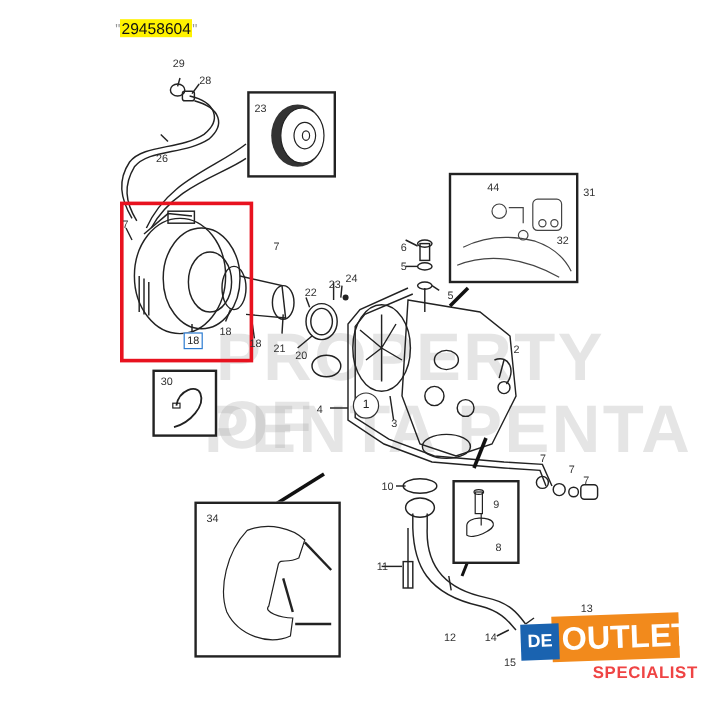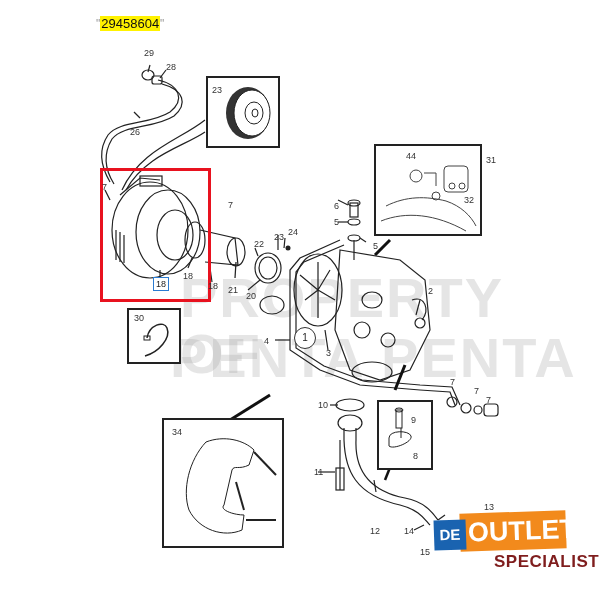--- a/index.html
+++ b/index.html
@@ -15,21 +15,21 @@
                border: 1px solid #2b7bd1; font-size: 9px; text-align: center; line-height: 12px; background:#fff; }
     .watermark { position: absolute; font-weight: bold; color: rgba(160,160,160,0.28);
                  font-size: 56px; letter-spacing: 2px; line-height: 1; }
     .circle1 { position: absolute; left: 294px; top: 327px; width: 20px; height: 20px;
                border: 1px solid #333; border-radius: 50%; font-size: 10px; text-align: center; line-height: 20px; background:#fff; }
     .logo-de { position: absolute; left: 434px; top: 520px; width: 32px; height: 30px; background: #1a63b0;
                color: #fff; font-weight: bold; font-size: 15px; text-align: center; line-height: 30px; transform: rotate(-2deg); }
     .logo-outlet { position: absolute; left: 460px; top: 512px; width: 106px; height: 38px; background: #f28a1c;
                    color: #fff; font-weight: bold; font-size: 27px; line-height: 38px; padding-left: 8px;
                    box-sizing: border-box; transform: rotate(-2deg); letter-spacing: 0px; }
-    .logo-spec { position: absolute; left: 494px; top: 552px; color: #7f1d1d; font-weight: bold; font-size: 17px; letter-spacing: 0.5px; }
+    .logo-spec { position: absolute; left: 494px; top: 552px; color: #ef4444; font-weight: bold; font-size: 14px; letter-spacing: 0.5px; }
     svg { position: absolute; left: 0; top: 0; }
   </style>
 </head>
 <body>
 
 <div class="part-no">"<span class="hl">29458604</span>"</div>
 
 <div class="watermark" style="left:180px; top:270px;">PROPERTY OF</div>
 <div class="watermark" style="left:170px; top:330px;">PENTA PENTA</div>
 

